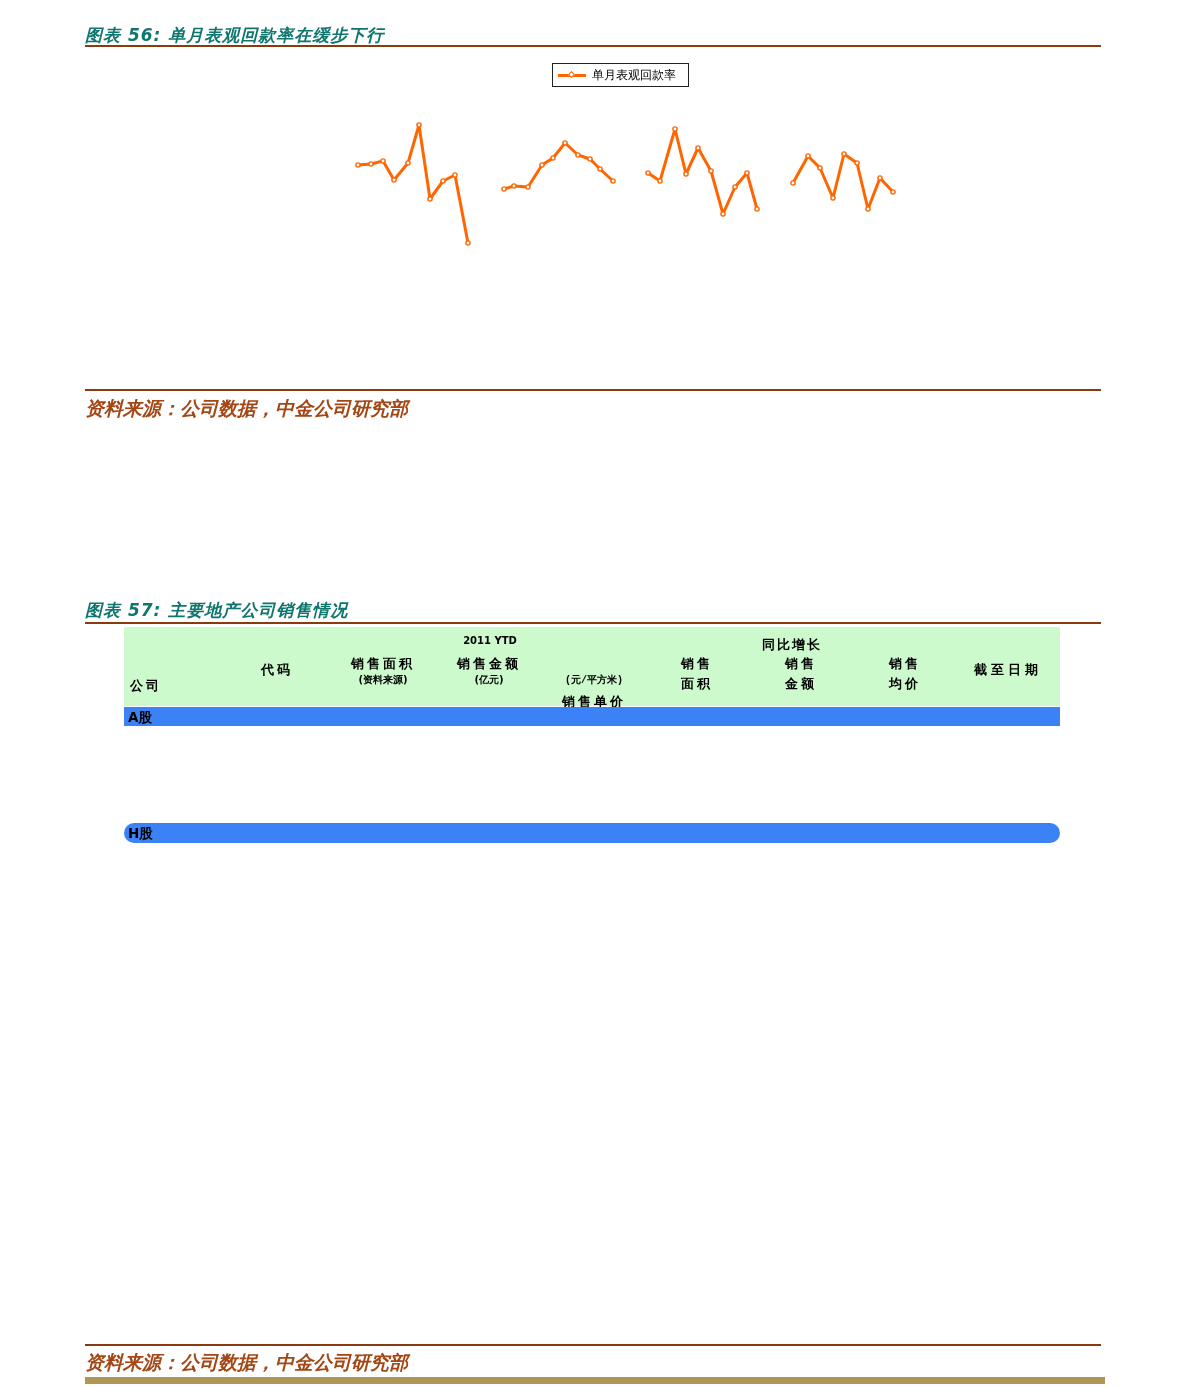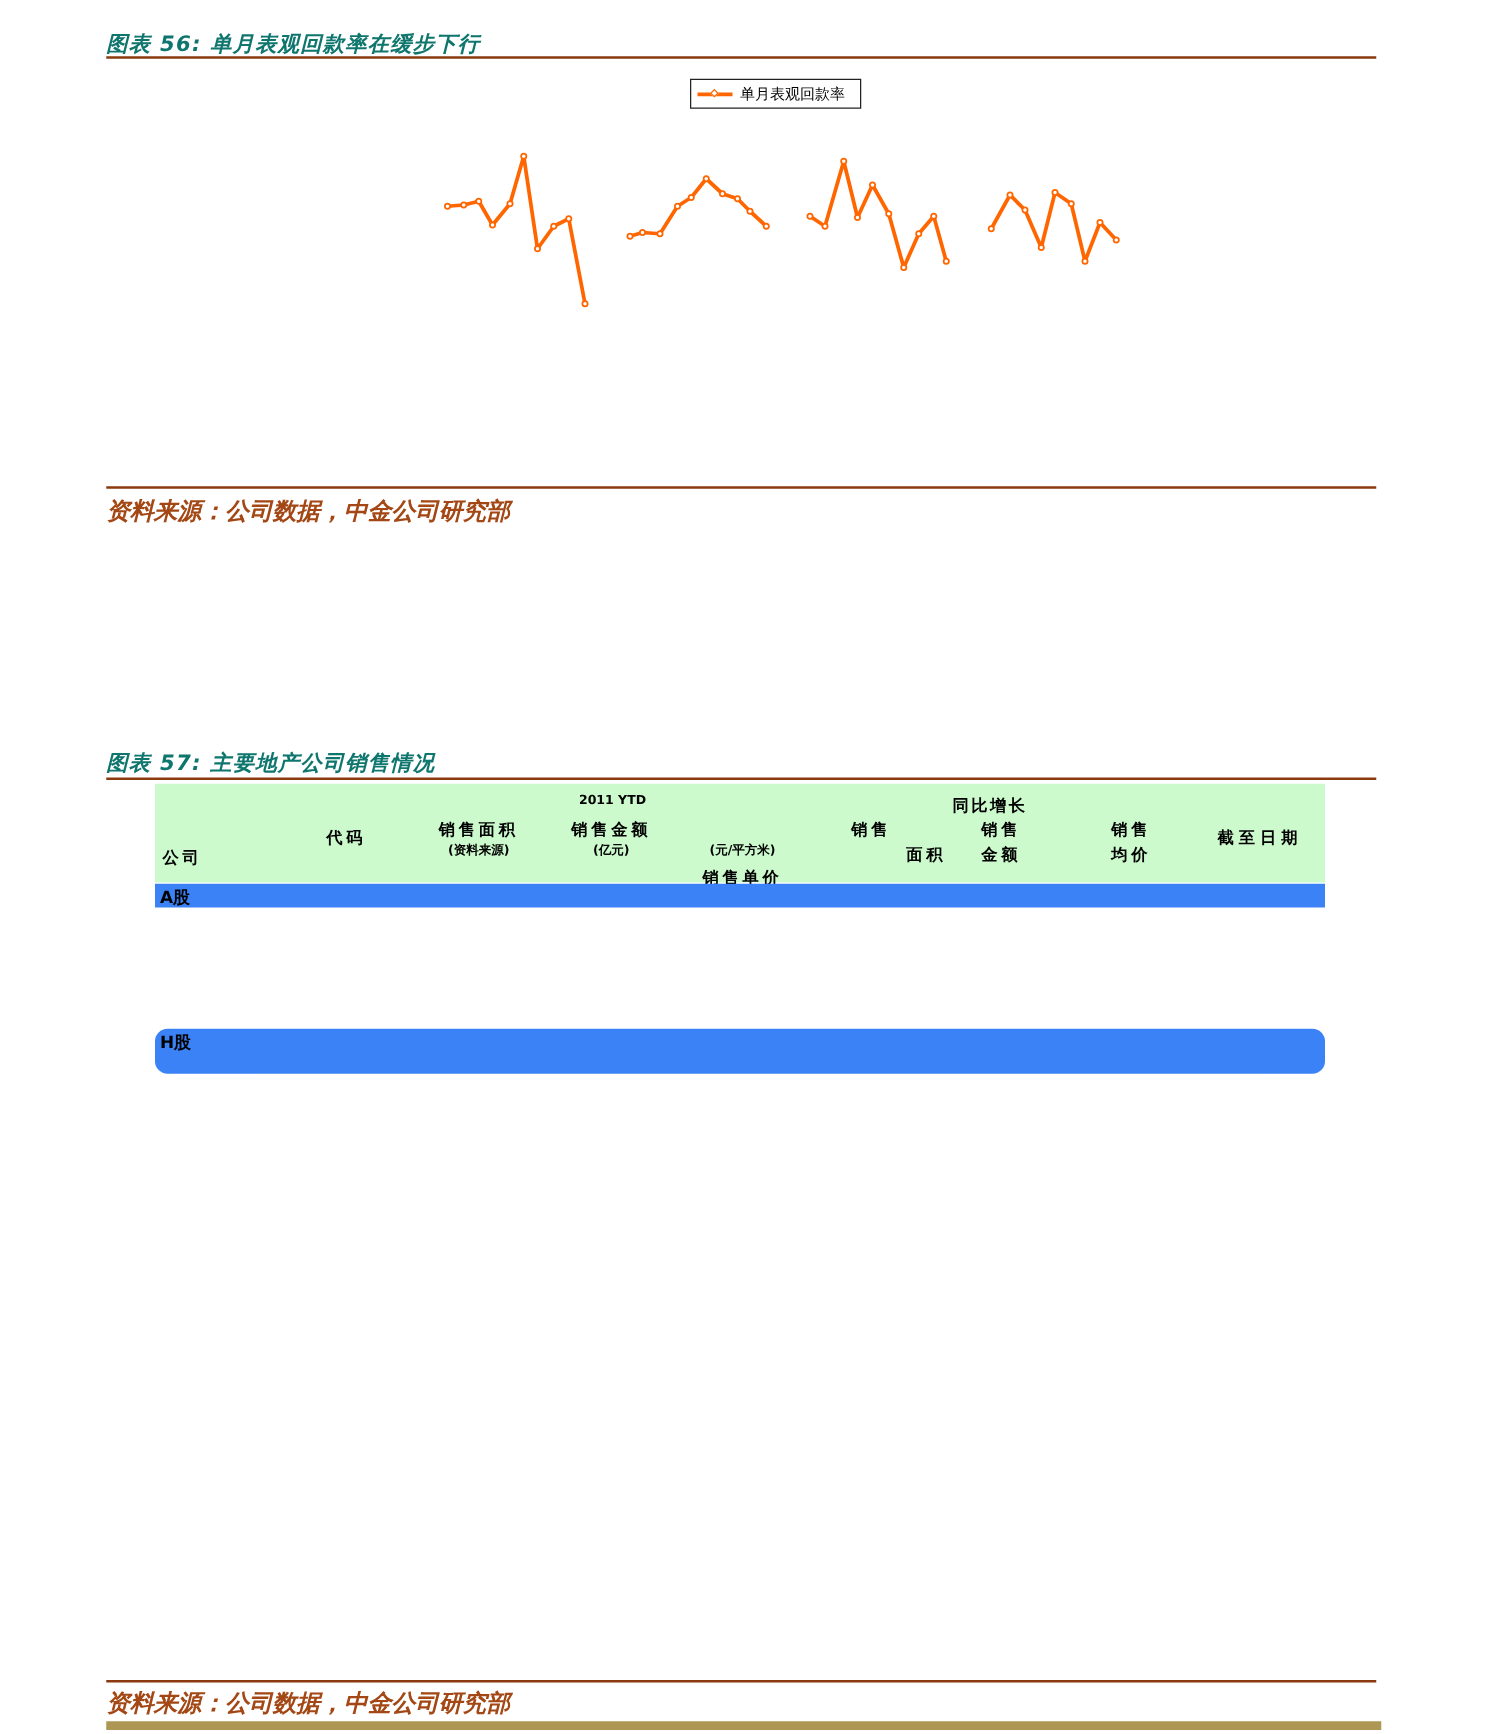--- a/index.html
+++ b/index.html
@@ -163,38 +163,38 @@
   <div class="tbl-cell" style="left:6px;top:50px;width:100px;text-align:left;">公司</div>
   <div class="tbl-cell" style="left:93px;top:34px;width:120px;">代码</div>
 
   <div class="tbl-cell" style="left:199px;top:28px;width:120px;">销售面积</div>
   <div class="tbl-sub" style="left:199px;top:46px;width:120px;">(资料来源)</div>
 
   <div class="tbl-cell" style="left:305px;top:28px;width:120px;">销售金额</div>
   <div class="tbl-sub" style="left:305px;top:46px;width:120px;">(亿元)</div>
 
   <div class="tbl-cell" style="left:410px;top:28px;width:120px;margin-top:38px;">销售单价</div>
-  <div class="tbl-sub" style="left:410px;top:46px;width:120px;">(元/平方米)</div>
+  <div class="tbl-sub" style="left:410px;top:46px;width:120px;font-family:Liberation Mono, monospace;">(元/平方米)</div>
 
   <div class="tbl-cell" style="left:513px;top:28px;width:120px;">销售</div>
-  <div class="tbl-cell" style="left:513px;top:48px;width:120px;text-align:right;">面积</div>
+  <div class="tbl-cell" style="left:513px;top:48px;width:120px;">面积</div>
 
   <div class="tbl-cell" style="left:617px;top:28px;width:120px;">销售</div>
   <div class="tbl-cell" style="left:617px;top:48px;width:120px;">金额</div>
 
   <div class="tbl-cell" style="left:721px;top:28px;width:120px;">销售</div>
   <div class="tbl-cell" style="left:721px;top:48px;width:120px;">均价</div>
 
   <div class="tbl-cell" style="left:829px;top:34px;width:110px;letter-spacing:4px;">截至日期</div>
 </div>
 
 <div class="abs section-row" style="top:707px;">
   <span class="section-label">A股</span>
 </div>
 
-<div class="abs section-row" style="top:823px;height:36px;border-radius:10px;">
+<div class="abs section-row" style="top:823px;height:20px;border-radius:10px;">
   <span class="section-label">H股</span>
 </div>
 
 <div class="abs rule" style="top:1344px;"></div>
 <div class="abs source-note" style="top:1350px;">资料来源：公司数据，中金公司研究部</div>
 
 <div class="abs footer-bar"></div>
 
 </body></html>

